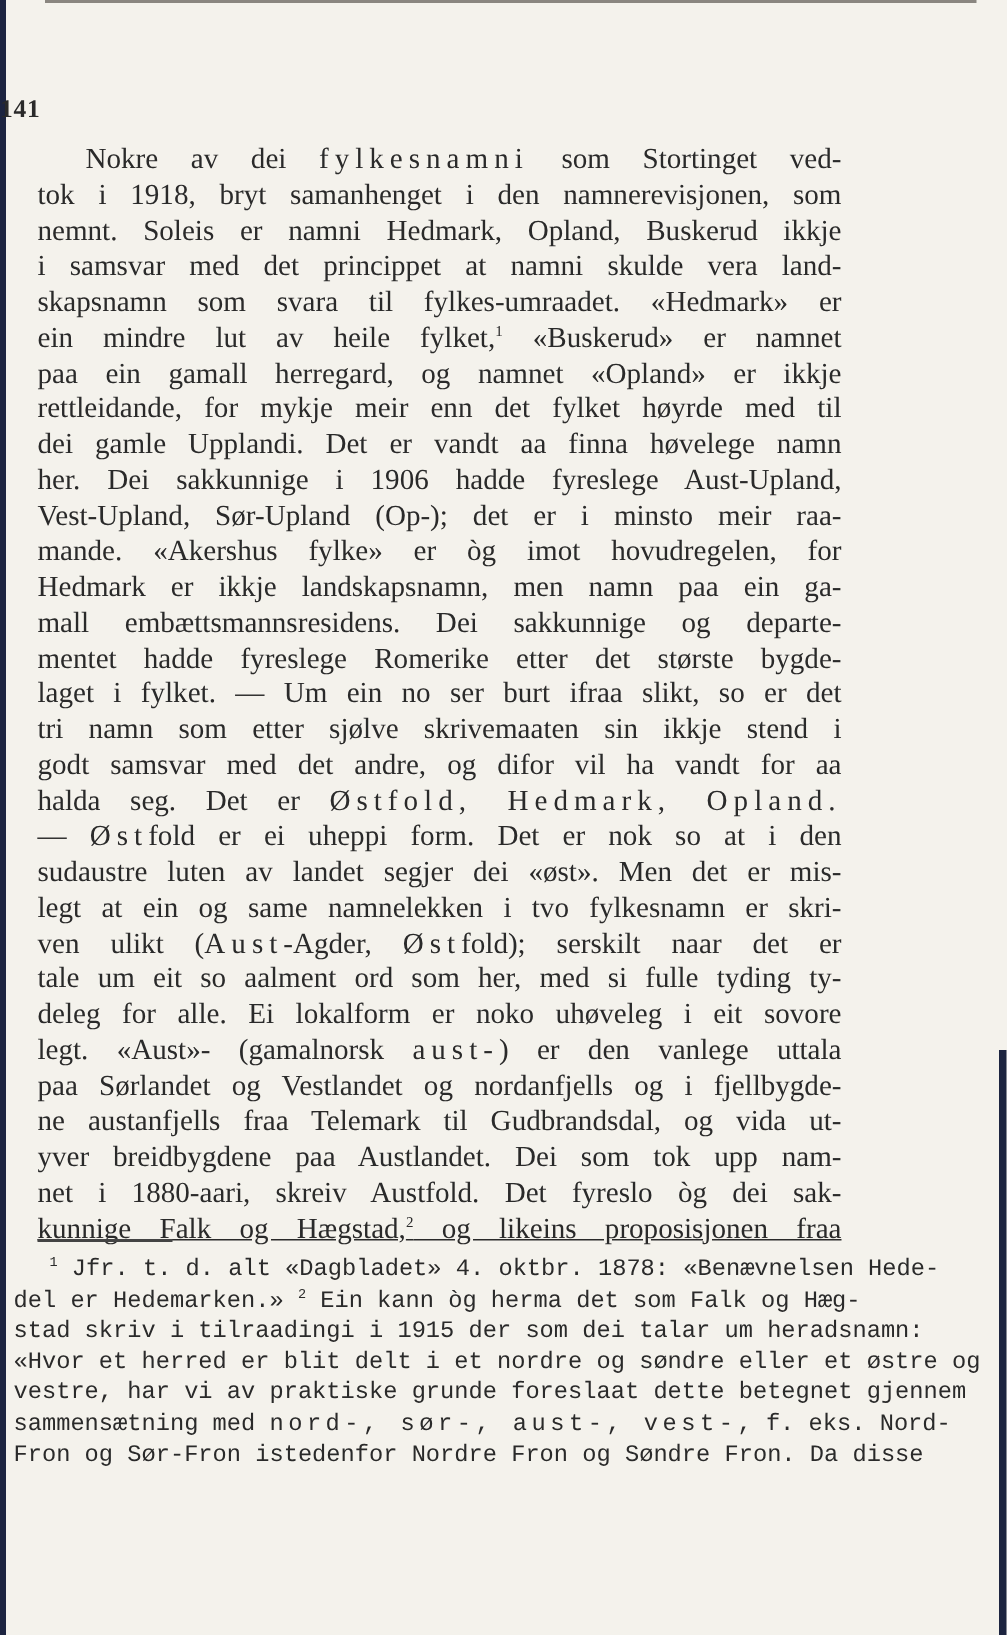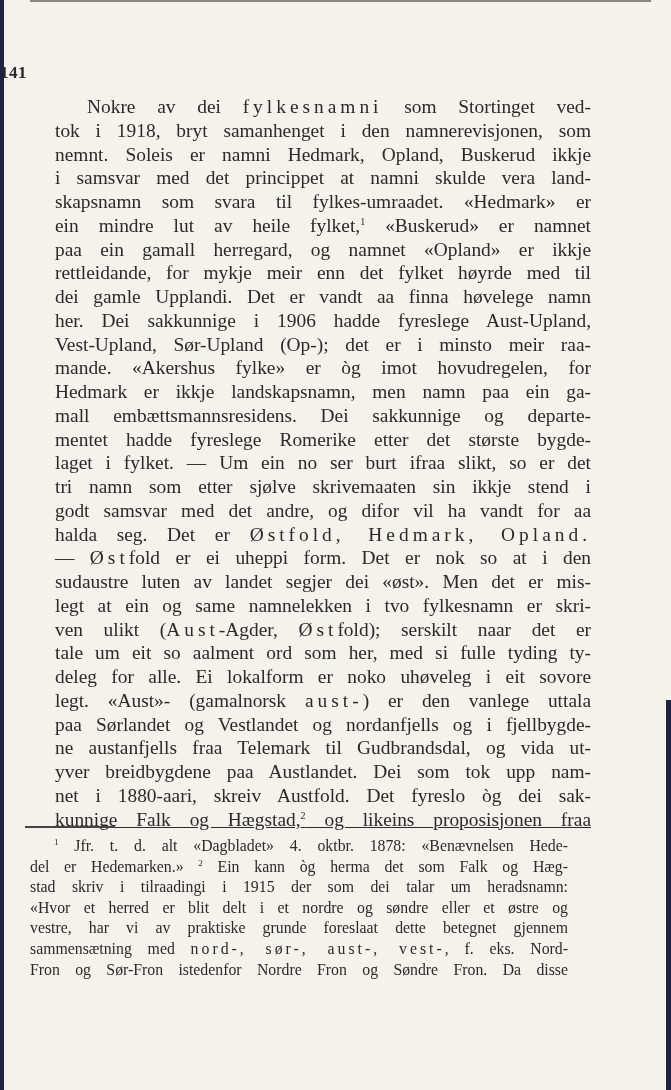--- a/index.html
+++ b/index.html
@@ -43,21 +43,20 @@
     letter-spacing: 0.5px;
     color: #2a2a2a;
   }
   .body-text {
     position: absolute;
     left: 25px;
     top: 95px;
     width: 536px;
     font-size: 19.4px;
     line-height: 23.75px;
-    margin-left: 30px;
   }
   .line {
     display: block;
     white-space: nowrap;
     text-align: justify;
     text-align-last: justify;
     height: 23.75px;
   }
   .line.last {
     text-align-last: justify;
@@ -73,25 +72,26 @@
   .footnote-rule {
     position: absolute;
     left: 25px;
     top: 826px;
     width: 90px;
     height: 1.5px;
     background: #444;
   }
   .footnotes {
     position: absolute;
-    left: 30px;
+    left: 9px;
     top: 836px;
     width: 538px;
     font-size: 15.8px;
     line-height: 20.6px;
+    font-family: Liberation Mono, monospace;
   }
   .fline {
     display: block;
     white-space: nowrap;
     text-align: justify;
     text-align-last: justify;
     height: 20.6px;
   }
   .fline.indent { padding-left: 24px; }
   .fspaced { letter-spacing: 3px; }

